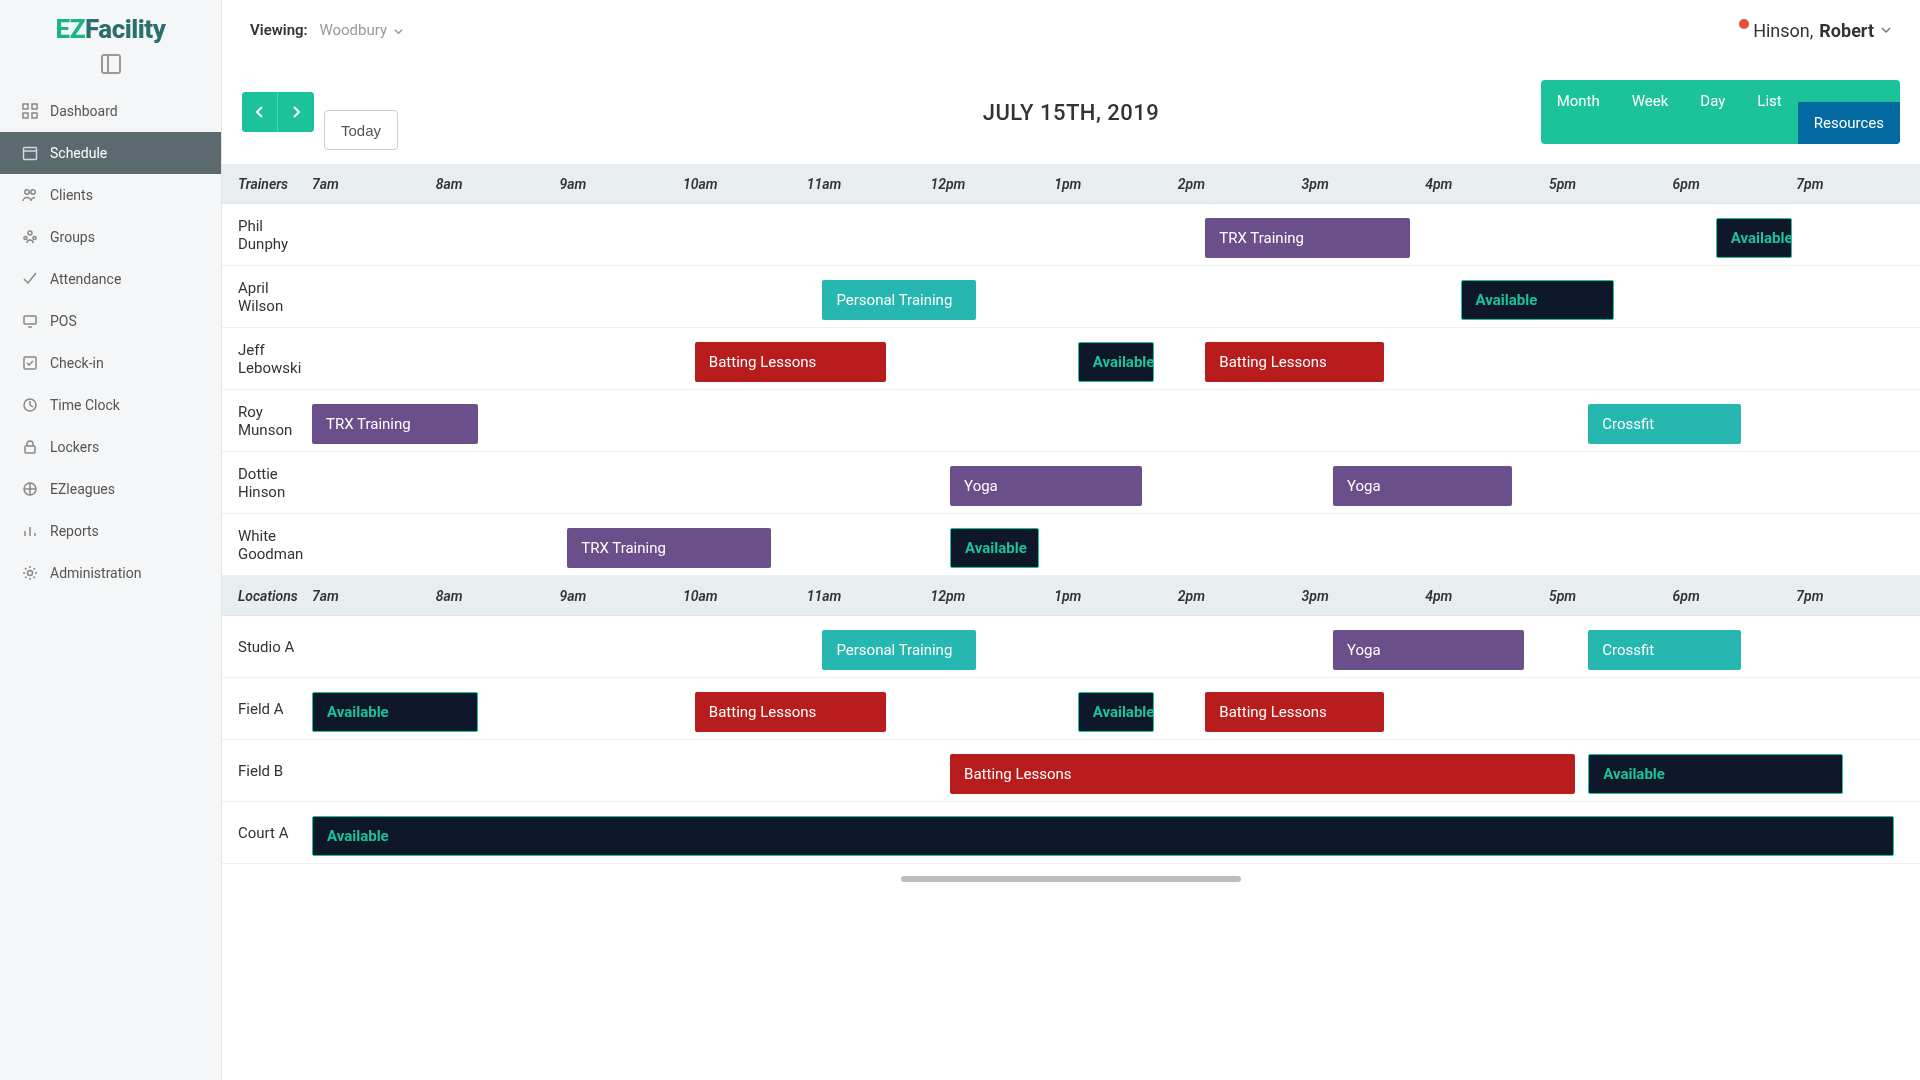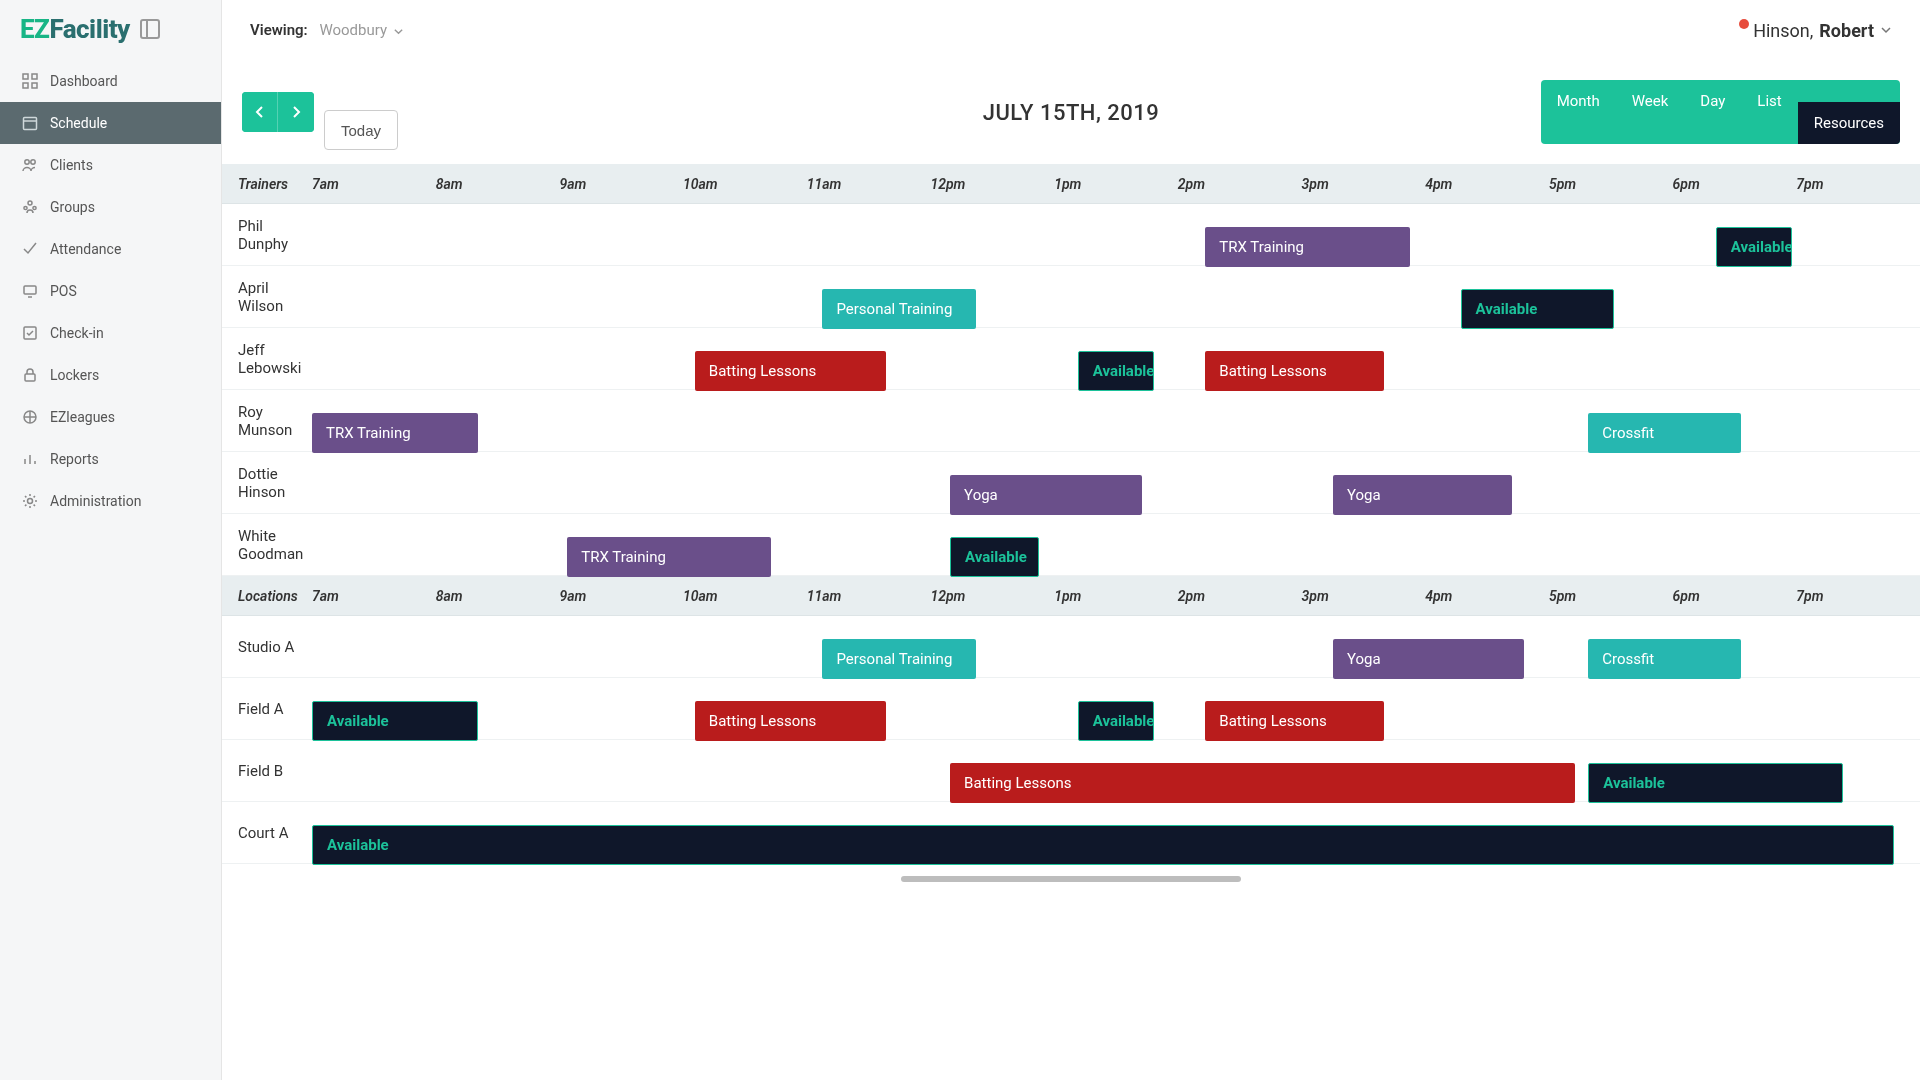--- a/index.html
+++ b/index.html
@@ -1,21 +1,21 @@
 <!DOCTYPE html>
 <html><head>
 <meta charset="utf-8">
 <style>
   * { box-sizing: border-box; margin: 0; padding: 0; }
   body { font-family: -apple-system, BlinkMacSystemFont, "Segoe UI", Roboto, sans-serif; color: #333; background: #fff; }
   .app { display: flex; height: 100vh; width: 1920px; }
   
   
   .sidebar { width: 222px; background: #f5f6f7; border-right: 1px solid #e5e5e5; display: flex; flex-direction: column; }
-  .logo-row { display: flex; align-items: center; padding: 14px 20px 10px 20px; gap: 10px; }
+  .logo-row { display: flex; align-items: center; padding: 14px 20px 10px 20px; gap: 10px; flex-direction: column; }
   .logo { font-size: 26px; font-weight: 800; letter-spacing: -0.5px; }
   .logo .ez { color: #18b586; }
   .logo .fac { color: #2a6f6f; }
   .collapse-icon { width: 20px; height: 20px; border: 2px solid #999; border-radius: 3px; position: relative; }
   .collapse-icon::before { content:""; position:absolute; left:4px; top:0; bottom:0; width:2px; background:#999; }
   .nav { list-style: none; margin-top: 6px; }
   .nav li { display: flex; align-items: center; gap: 12px; padding: 13px 22px; font-size: 14px; color: #555; cursor: pointer; }
   .nav li.active { background: #5b6a6f; color: #fff; }
   .nav li .nicon { width: 16px; height: 16px; color: #888; flex-shrink:0; }
   .nav li.active .nicon { color: #cfd8da; }
@@ -34,33 +34,33 @@
   
   .toolbar { display:flex; align-items:center; padding: 14px 20px; position:relative; }
   .nav-btns { display:flex; align-items:center; gap:10px; }
   .arrow-grp { display:flex; background:#1cc29a; border-radius:4px; overflow:hidden; }
   .arrow-grp button { width:36px; height:40px; background:#1cc29a; border:none; color:#fff; cursor:pointer; display:flex; align-items:center; justify-content:center; }
   .arrow-grp button:first-child { border-right:1px solid rgba(255,255,255,0.25); }
   .today-btn { height:40px; padding:0 16px; background:#fff; border:1px solid #ccc; border-radius:4px; font-size:15px; color:#555; cursor:pointer;margin-top:36px; }
   .date-title { position:absolute; left:50%; transform:translateX(-50%); font-size:22px; font-weight:500; letter-spacing:0.5px; color:#333; text-transform:uppercase; }
   .view-tabs { margin-left:auto; display:flex; background:#1cc29a; border-radius:4px; overflow:hidden; }
   .view-tabs .vt { padding:12px 16px; color:#fff; font-size:15px; cursor:pointer; }
-  .view-tabs .vt.active { background:#0f172a;margin-top:22px; }
+  .view-tabs .vt.active { background:#0369a1;margin-top:22px; }
   
   
   .sched { position:relative; }
   .hdr-row { display:flex; background:#e8eef0; height:40px; align-items:center; font-size:14px; font-weight:600; color:#333; border-bottom:1px solid #dde4e6;font-style:italic; }
   .label-col { width:90px; padding-left:16px; flex-shrink:0; }
   .time-col { flex:1; display:flex; }
   .time-cell { flex:1; text-align:left; }
   
   .row { display:flex; min-height:62px; border-bottom:1px solid #eef1f2; position:relative; align-items:center; }
   .row .rlabel { width:90px; padding-left:16px; font-size:15px; color:#333; flex-shrink:0; }
   .row .rtrack { flex:1; position:relative; height:42px; }
-  .event { position:absolute; top:13px; height:40px; display:flex; align-items:center; padding:0 14px; font-size:15px; color:#fff; border-radius:2px; white-space:nowrap; overflow:hidden; }
+  .event { position:absolute; top:4px; height:40px; display:flex; align-items:center; padding:0 14px; font-size:15px; color:#fff; border-radius:2px; white-space:nowrap; overflow:hidden; }
   .ev-purple { background:#6a4f8a; }
   .ev-teal   { background:#26b7b0; }
   .ev-orange { background:#b91c1c; }
   .ev-avail  { background:#0f172a; border:1.5px solid #1cc29a; color:#1cc29a; font-weight:700; }
   
   .scroll-ind { height:6px; width:340px; background:#bdbdbd; border-radius:3px; margin:12px auto 0; }
   
   svg { display:block; }
 </style>
 </head>
@@ -135,20 +135,29 @@
           <span>POS</span>
         </li>
       <li>
           <span class="nicon">
             <svg viewBox="0 0 16 16" width="16" height="16" fill="none" stroke="currentColor" stroke-width="1.5">
               <rect x="2" y="2" width="12" height="12" rx="1"></rect>
               <path d="M5 8l2 2 4-4"></path>
             </svg>
           </span>
           <span>Check-in</span>
+        </li>
+      <li>
+          <span class="nicon">
+            <svg viewBox="0 0 16 16" width="16" height="16" fill="none" stroke="currentColor" stroke-width="1.5">
+              <circle cx="8" cy="8" r="6"></circle>
+              <path d="M8 4v4l3 2"></path>
+            </svg>
+          </span>
+          <span>Time Clock</span>
         </li>
       <li>
           <span class="nicon">
             <svg viewBox="0 0 16 16" width="16" height="16" fill="none" stroke="currentColor" stroke-width="1.5">
               <rect x="3" y="7" width="10" height="7" rx="1"></rect>
               <path d="M5 7V5a3 3 0 016 0v2"></path>
             </svg>
           </span>
           <span>Lockers</span>
         </li>

